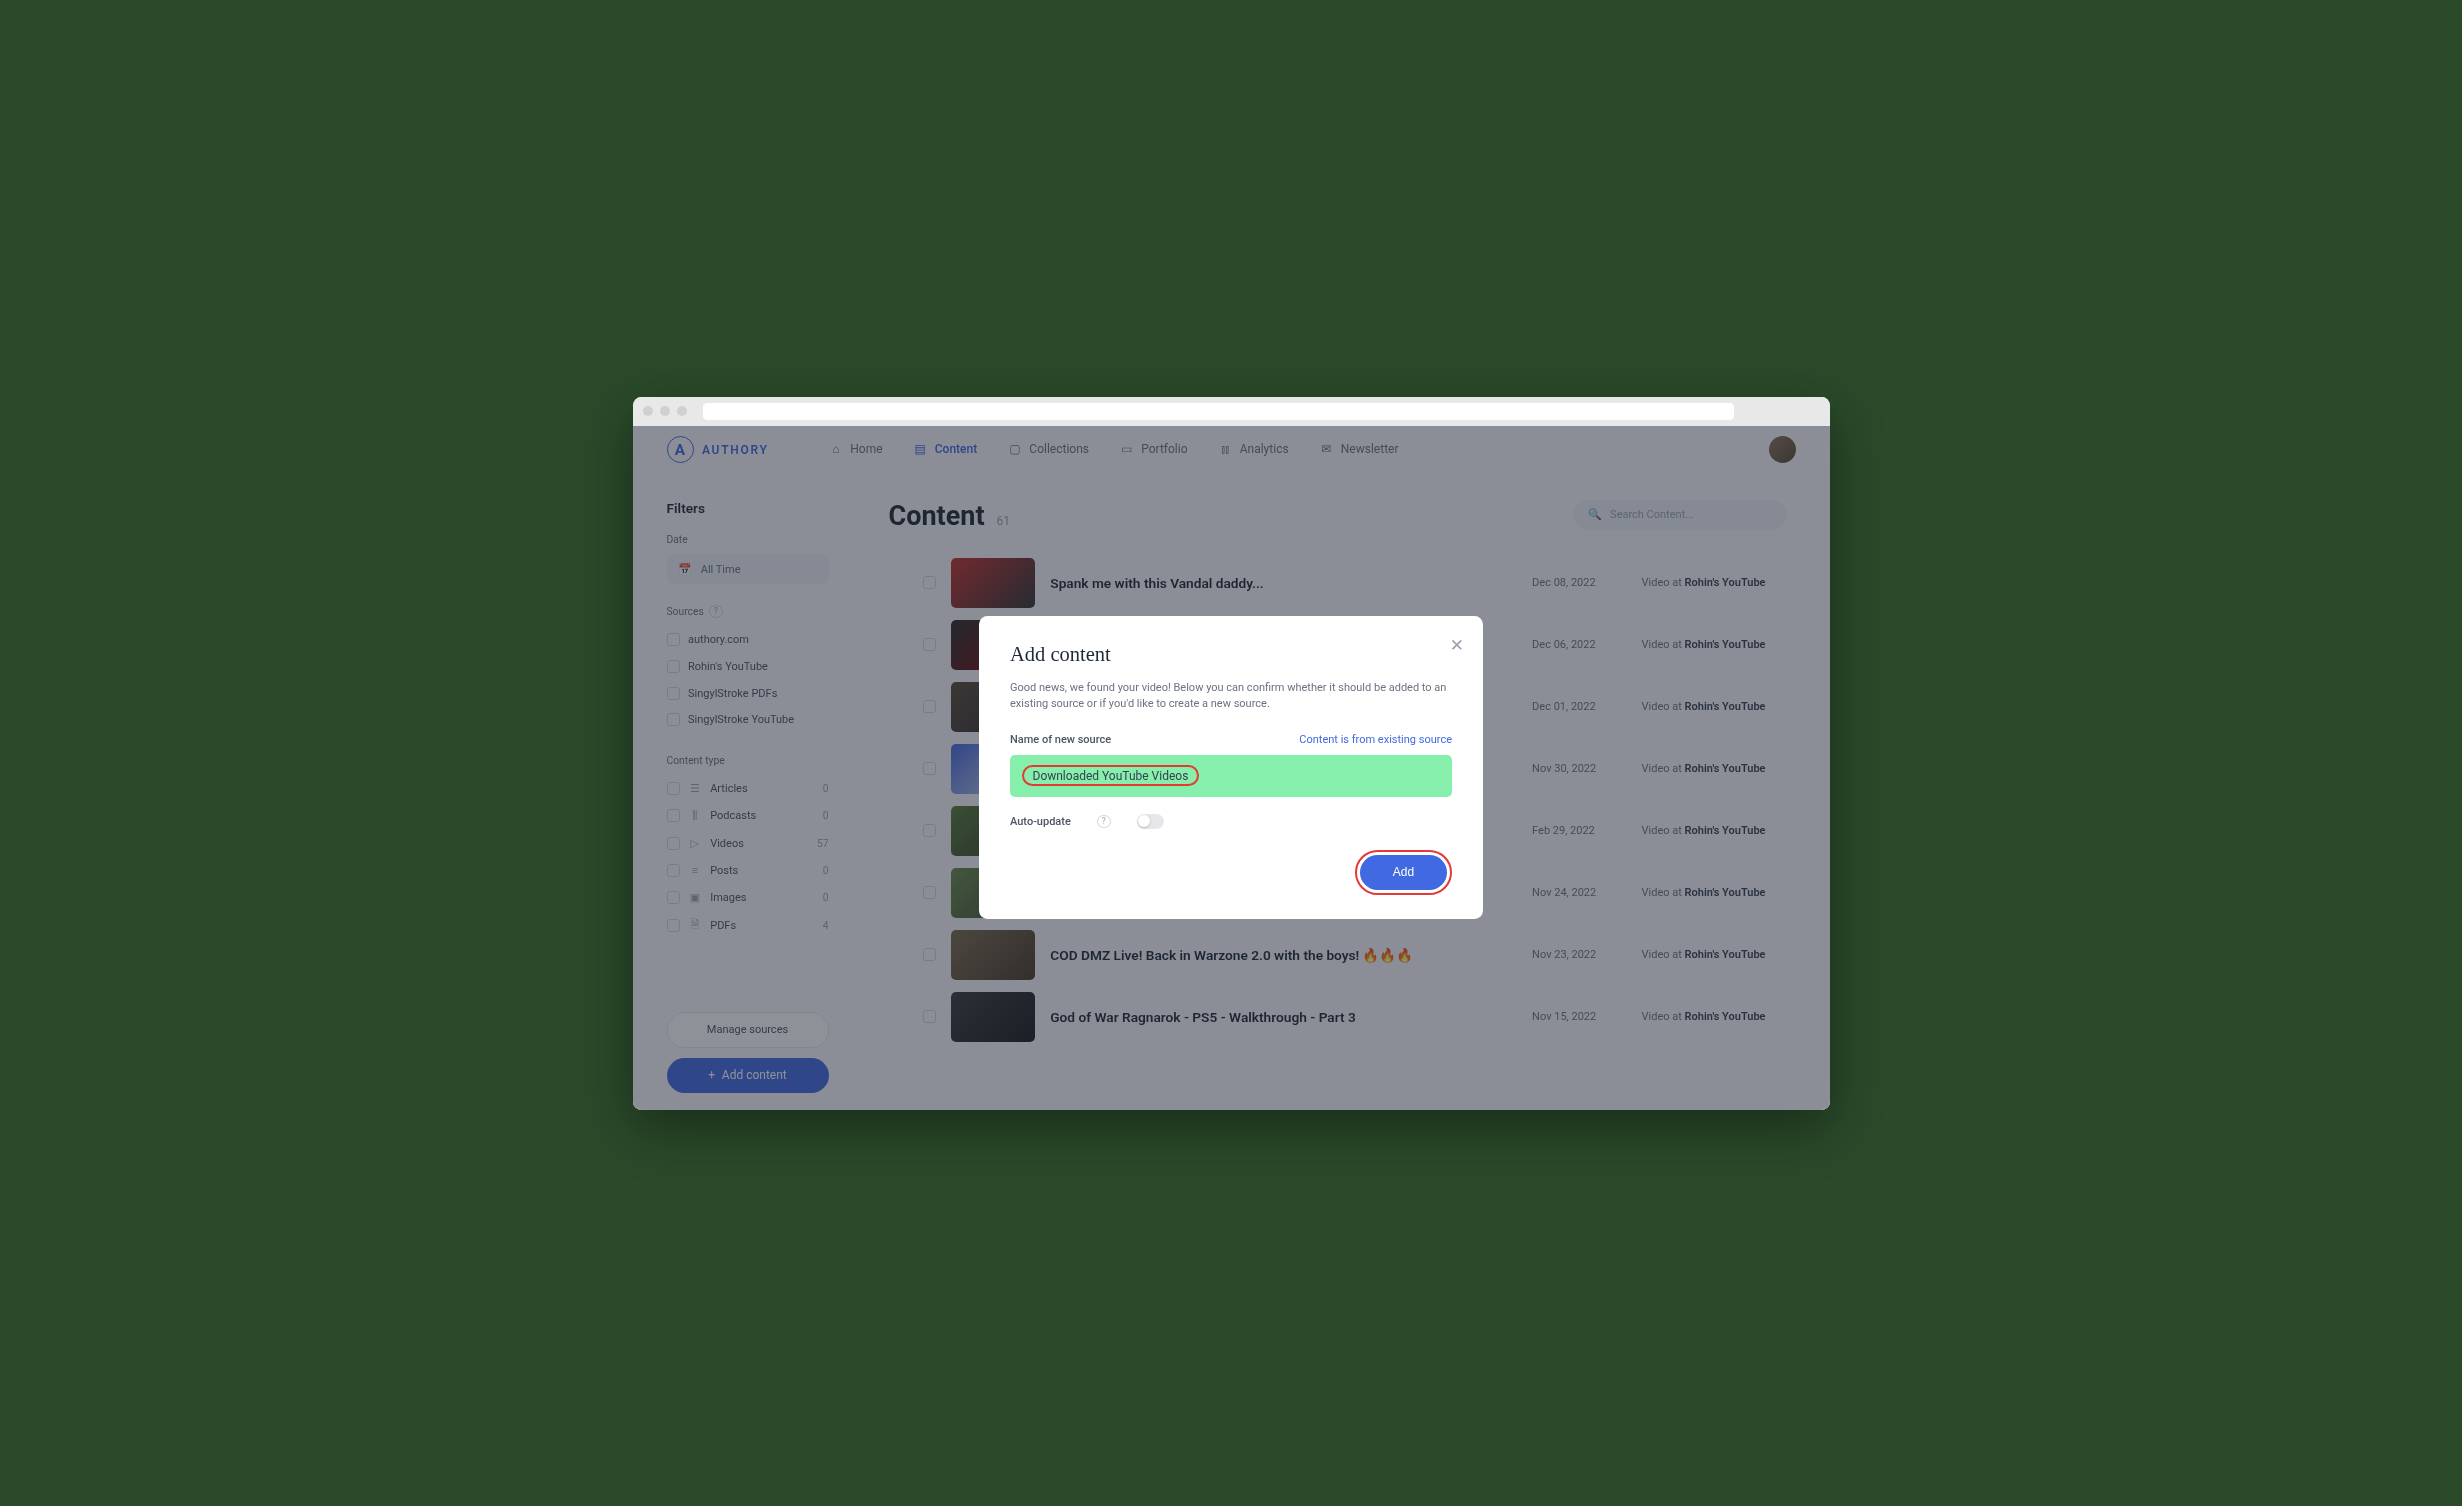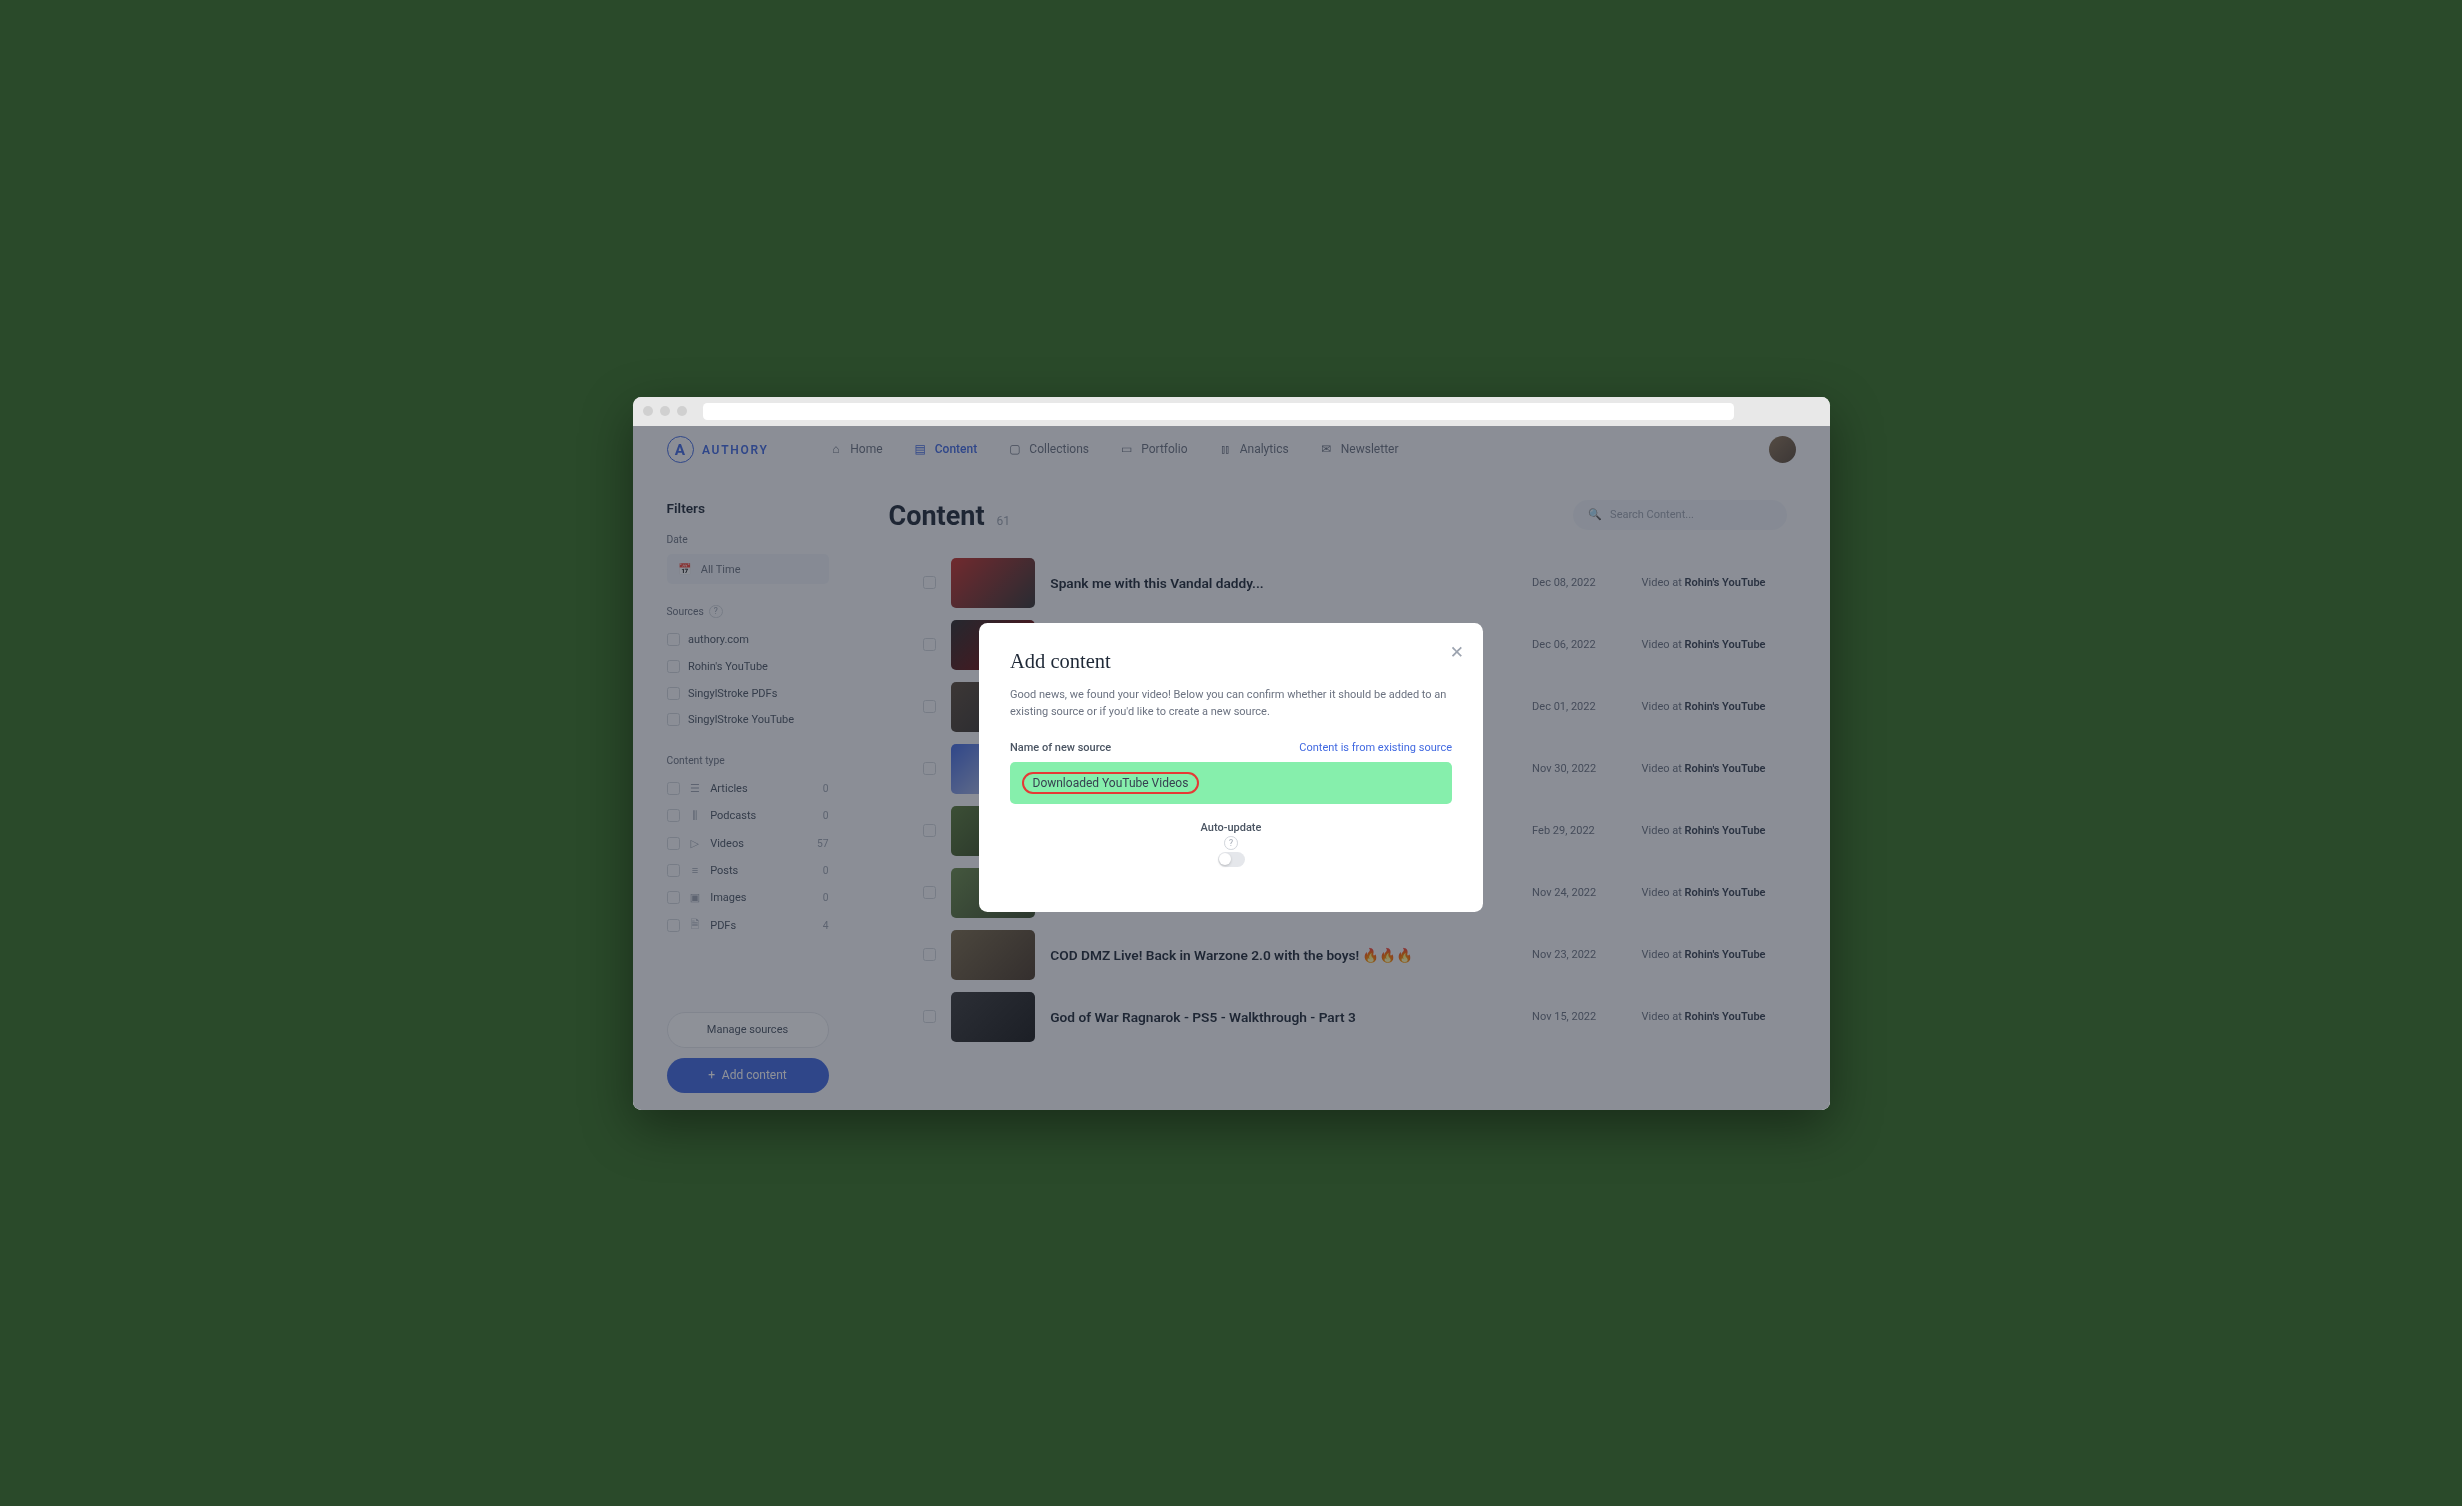--- a/index.html
+++ b/index.html
@@ -55,21 +55,21 @@
     .overlay { position: absolute; inset: 0; background: rgba(30,35,50,0.5); display: flex; align-items: center; justify-content: center; }
     .modal { background: #fff; border-radius: 8.5px; width: 504px; padding: 27px 31px 24px; position: relative; }
     .modal-close { position: absolute; right: 19px; top: 19px; cursor: pointer; color: #9ca3af; font-size: 17px; }
     .modal-title { font-size: 20.5px; font-weight: 500; color: #1f2937; margin-bottom: 13.7px; font-family: Georgia, serif; }
     .modal-desc { font-size: 11px; color: #6b7280; line-height: 1.5; margin-bottom: 20.5px; }
     .field-row { display: flex; justify-content: space-between; align-items: center; margin-bottom: 8.5px; }
     .field-label { font-size: 11px; color: #4b5563; font-weight: 500; }
     .field-link { font-size: 11px; color: #4169e1; cursor: pointer; margin-left: 37px; }
     .text-input { width: 100%; background: #86efac; border: none; border-radius: 5.1px; padding: 10.3px 12px; font-size: 12px; color: #374151; margin-bottom: 17px; }
     .input-highlight { border: 2.1px solid #e53935; border-radius: 17px; padding: 1.7px 8.5px; display: inline-block; }
-    .toggle-row { display: flex; align-items: center; gap: 2px; margin-bottom: 20.5px; flex-direction: column; }
+    .toggle-row { display: flex; align-items: center; gap: 26px; margin-bottom: 20.5px; }
     .help-icon { width: 13.7px; height: 13.7px; border: 0.9px solid #d1d5db; border-radius: 50%; display: flex; align-items: center; justify-content: center; font-size: 8.5px; color: #9ca3af; }
     .toggle { width: 27px; height: 15.4px; background: #e5e7eb; border-radius: 8.5px; position: relative; cursor: pointer; }
     .toggle::after { content: ''; position: absolute; width: 12px; height: 12px; background: #fff; border-radius: 50%; top: 1.7px; left: 1.7px; box-shadow: 0 0.9px 2.6px rgba(0,0,0,0.2); }
     .modal-footer { display: flex; justify-content: flex-end; }
     .add-btn-wrap { border: 2.1px solid #e53935; border-radius: 24px; padding: 3.4px; }
     .add-btn { background: #4169e1; color: #fff; border: none; border-radius: 19px; padding: 10.3px 32.5px; font-size: 12px; font-weight: 500; cursor: pointer; }
     
     .thumb-1 { background: linear-gradient(135deg, #c4302b, #333); }
     .thumb-2 { background: linear-gradient(135deg, #2c2c2c, #8b0000); }
     .thumb-3 { background: linear-gradient(135deg, #5a4a3a, #2a2a2a); }
@@ -292,18 +292,23 @@
           <div class="field-link">Content is from existing source</div>
         </div>
         <div class="text-input">
           <span class="input-highlight">Downloaded YouTube Videos</span>
         </div>
         <div class="toggle-row">
           <span class="field-label">Auto-update</span>
           <span class="help-icon">?</span>
           <div class="toggle"></div>
         </div>
+        <div class="modal-footer">
+          <div class="add-btn-wrap">
+            <button class="add-btn">Add</button>
+          </div>
+        </div>
       </div>
     </div>
 
   </div>
 </div>
 
 
 </body></html>

